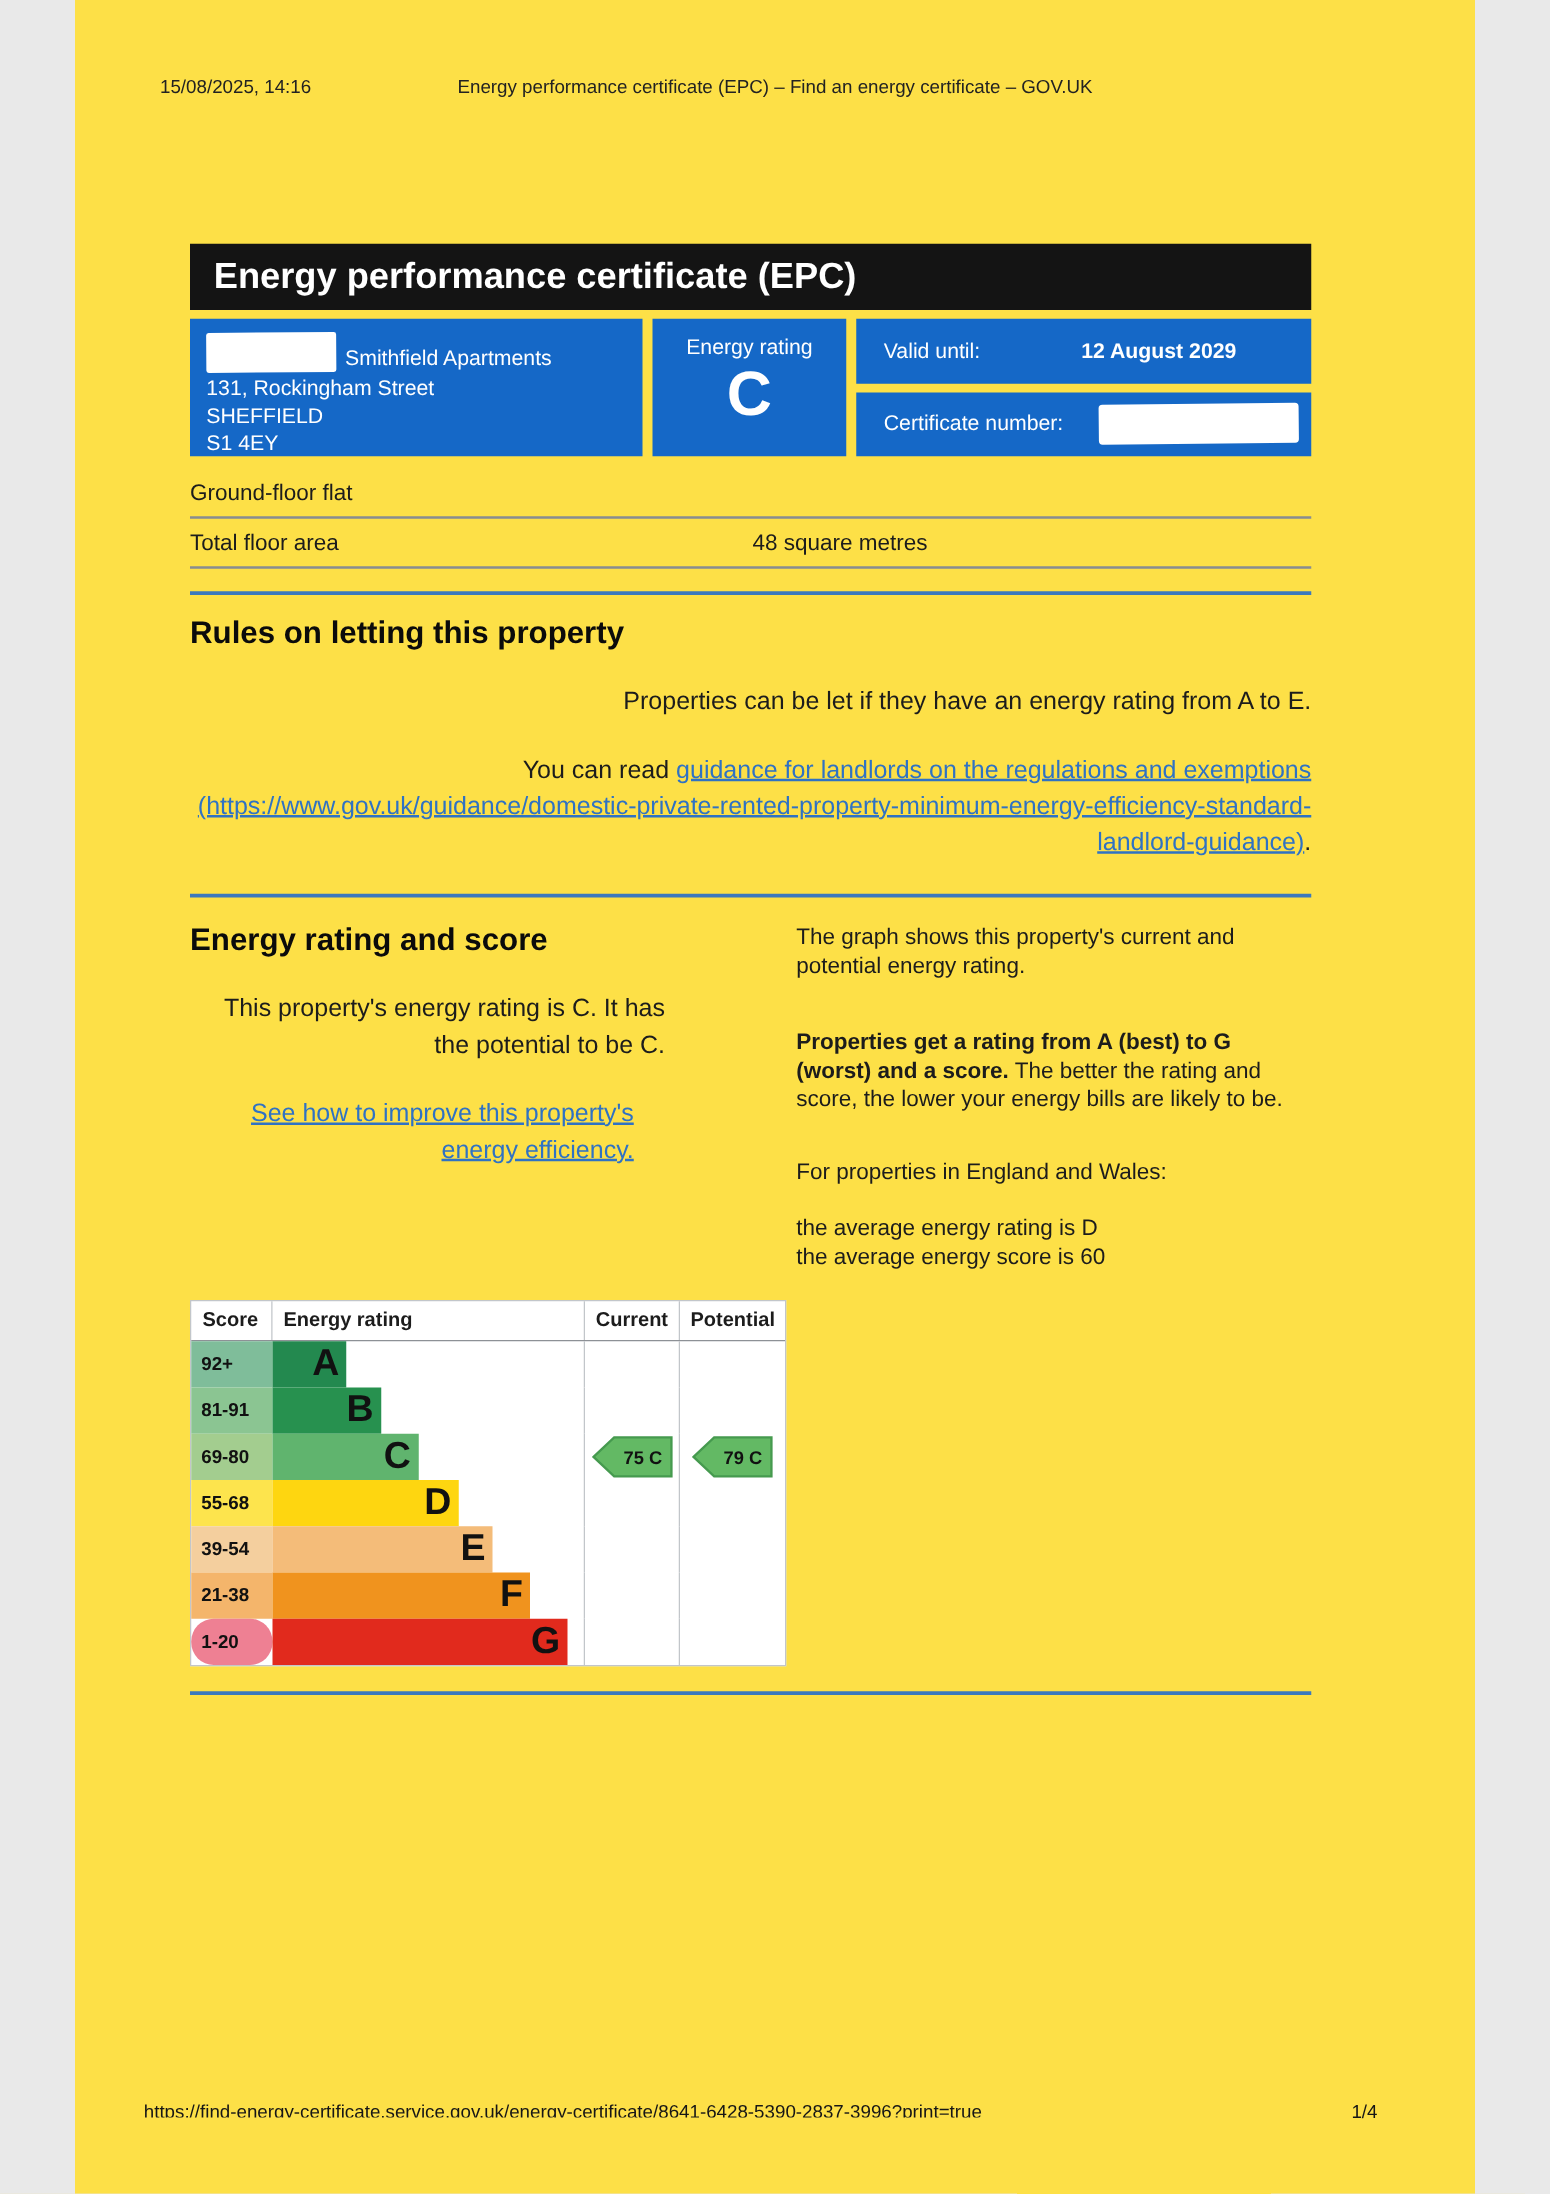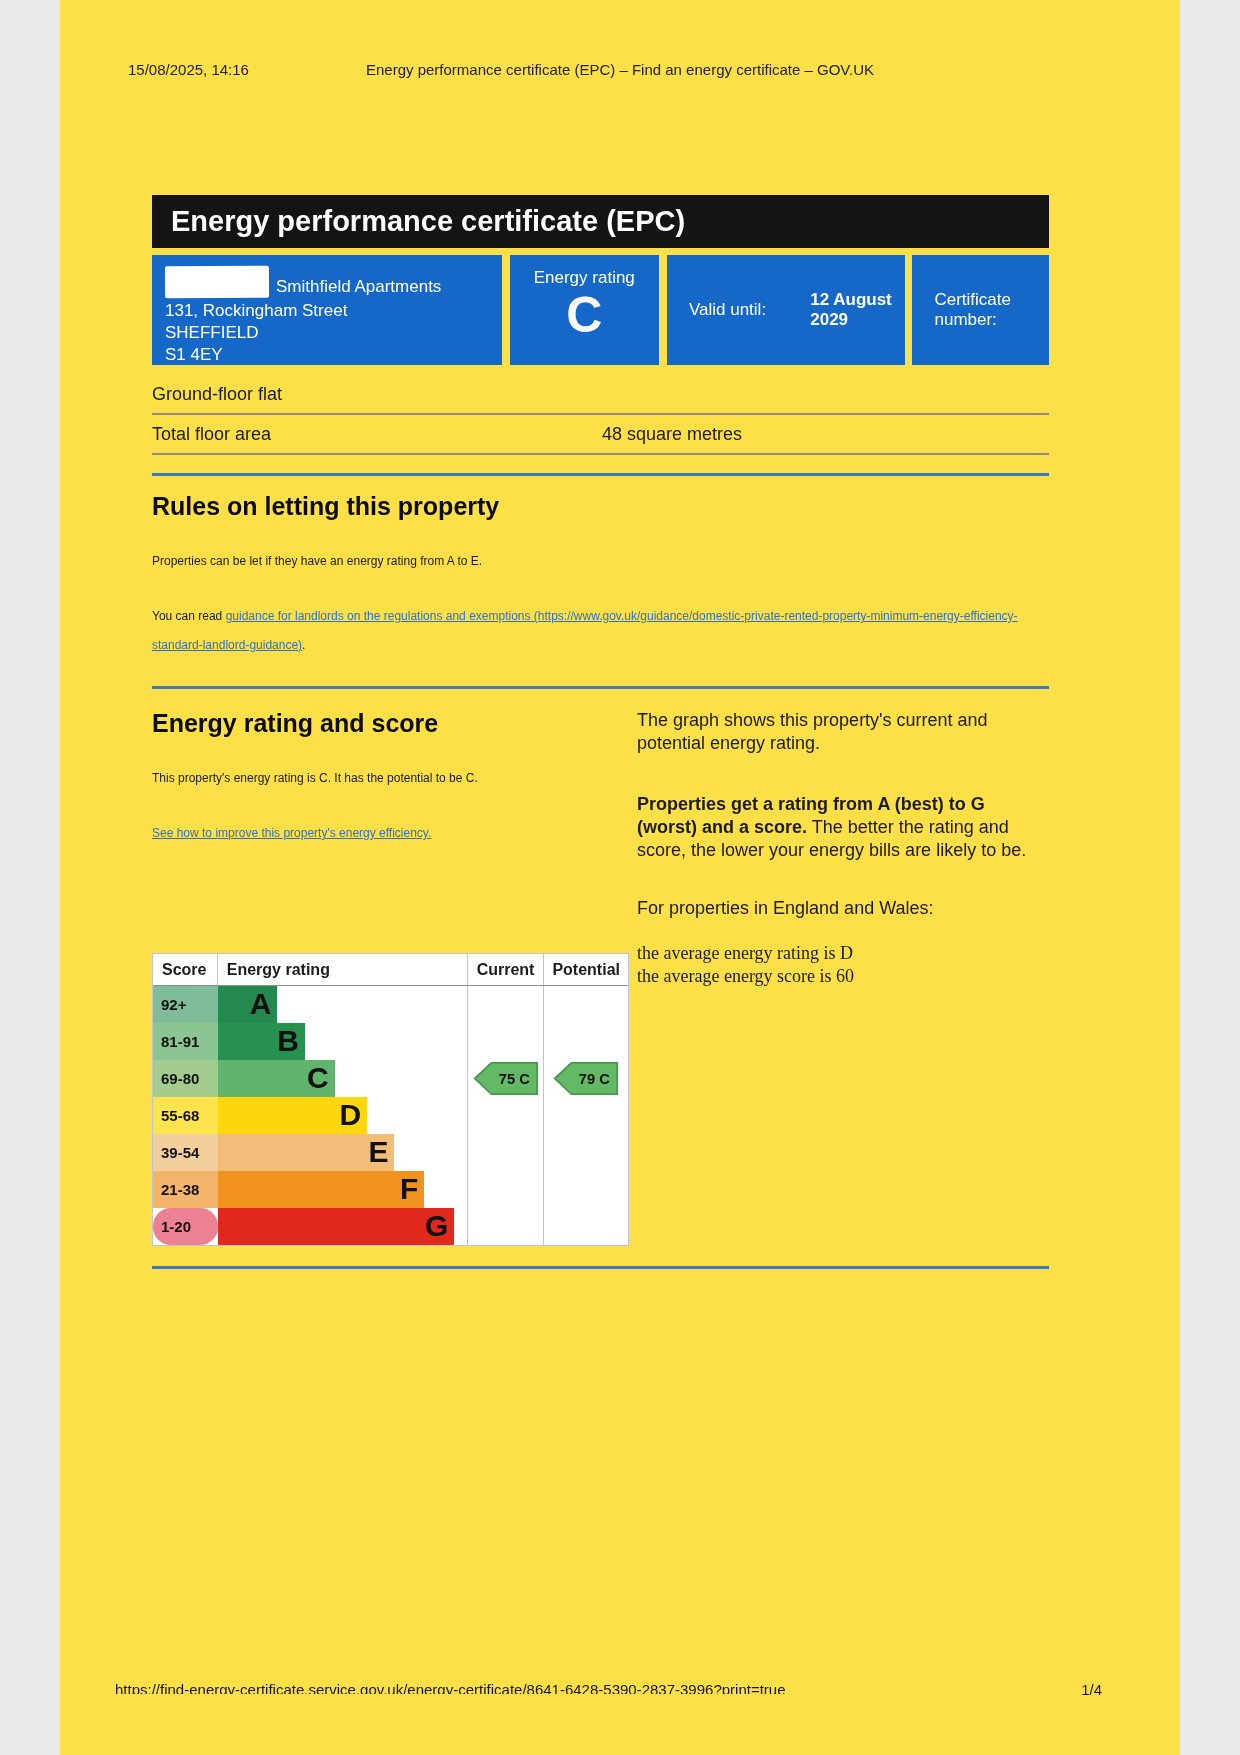--- a/index.html
+++ b/index.html
@@ -17,46 +17,46 @@
     height:53px; background:#141414; color:#ffffff;
     font-size:29px; font-weight:bold; line-height:53px; padding-left:19px;
   }
   .blue-row { margin-top:7px; display:flex; gap:8px; height:110px; }
   .panel { background:#1568c7; color:#fff; }
   .panel-address { width:362px; padding:11px 10px 0 13px; font-size:17px; line-height:22px; }
   .addr-line1 { display:flex; align-items:flex-end; margin-bottom:2px; }
   .redact-addr { display:inline-block; width:104px; height:32px; background:#ffffff; margin-right:7px; border-radius:2px; transform:rotate(-0.4deg); }
   .panel-rating { width:155px; text-align:center; padding-top:13px; font-size:17px; }
   .rating-big { font-size:50px; font-weight:bold; line-height:54px; }
-  .panel-right { flex:1; background:transparent; display:flex; flex-direction:row; gap:7px; }
+  .panel-right { flex:1; background:transparent; display:flex; flex-direction:column; gap:7px; }
   .blue-box { background:#1568c7; color:#fff; flex:1; display:flex; align-items:center; padding:0 0 0 22px; font-size:17px; }
   .blue-box .lbl { width:158px; }
   .bold { font-weight:bold; }
   .redact-cert { flex:1; height:32px; background:#ffffff; margin:0 10px 0 28px; border-radius:3px; transform:rotate(-0.6deg); }
 
   .prop-table { margin-top:10px; font-size:18px; }
   .prop-row { display:flex; padding:9px 0 8px 0; border-bottom:2px solid #888c91; }
   .prop-row .plabel { width:450px; }
 
   .blue-divider { border:none; border-top:3px solid #3c79bd; margin-top:18px; }
 
   .h2 { font-size:25px; font-weight:bold; margin-top:16px; color:#0b0b0b; }
-  .para { font-size:12px; line-height:29px; margin-top:26px; }
+  .para { font-size:20px; line-height:29px; margin-top:26px;text-align:right; }
   a.doc-link { color:#2f72c4; text-decoration:underline; cursor:pointer; }
 
   .cols { display:flex; margin-top:20px; }
   .col-left { width:485px; }
   .col-right { width:412px; }
   .col-left .h2 { margin-top:0; }
   .narrow-370 { width:380px; }
   .narrow-350 { width:355px; }
   .rpara { font-size:18px; line-height:23px; }
   .rp2 { margin-top:38px; }
   .rp3 { margin-top:35px; }
-  .rp4 { margin-top:22px;font-family:Liberation Serif, serif; }
+  .rp4 { margin-top:22px; }
 
   .chart { margin-top:105px; width:477px; border:1px solid #c2c6ca; background:#fff; }
   .chart-head { display:flex; height:32px; font-size:16px; font-weight:bold; border-bottom:1px solid #8d9196; }
   .ch-score { width:65px; padding-left:9px; line-height:31px; border-right:1px solid #c2c6ca; }
   .ch-rating { width:250px; padding-left:9px; line-height:31px; }
   .ch-cur { width:77px; text-align:center; line-height:31px; border-left:1px solid #c2c6ca; }
   .ch-pot { width:85px; text-align:center; line-height:31px; border-left:1px solid #c2c6ca; }
   .chart-row { display:flex; height:37px; }
   .cell-score { width:65px; padding-left:8px; font-size:15px; font-weight:bold; line-height:37px; color:#111; }
   .cell-rating { width:250px; }

